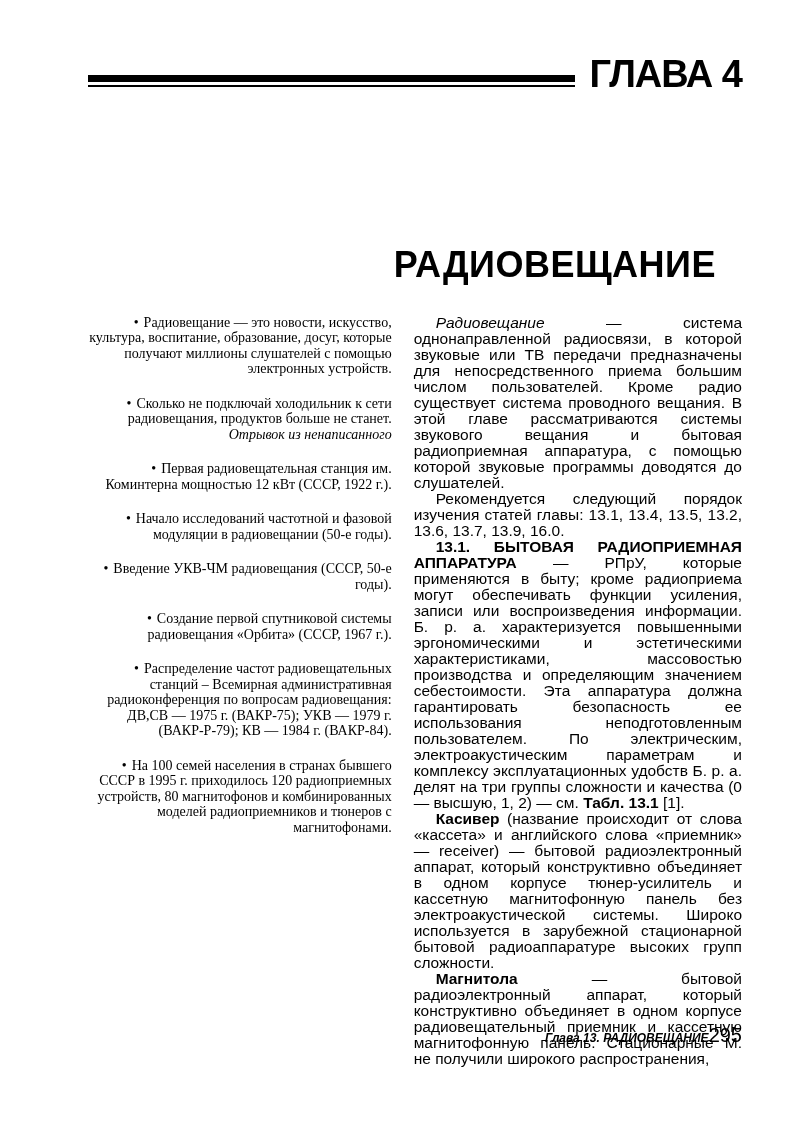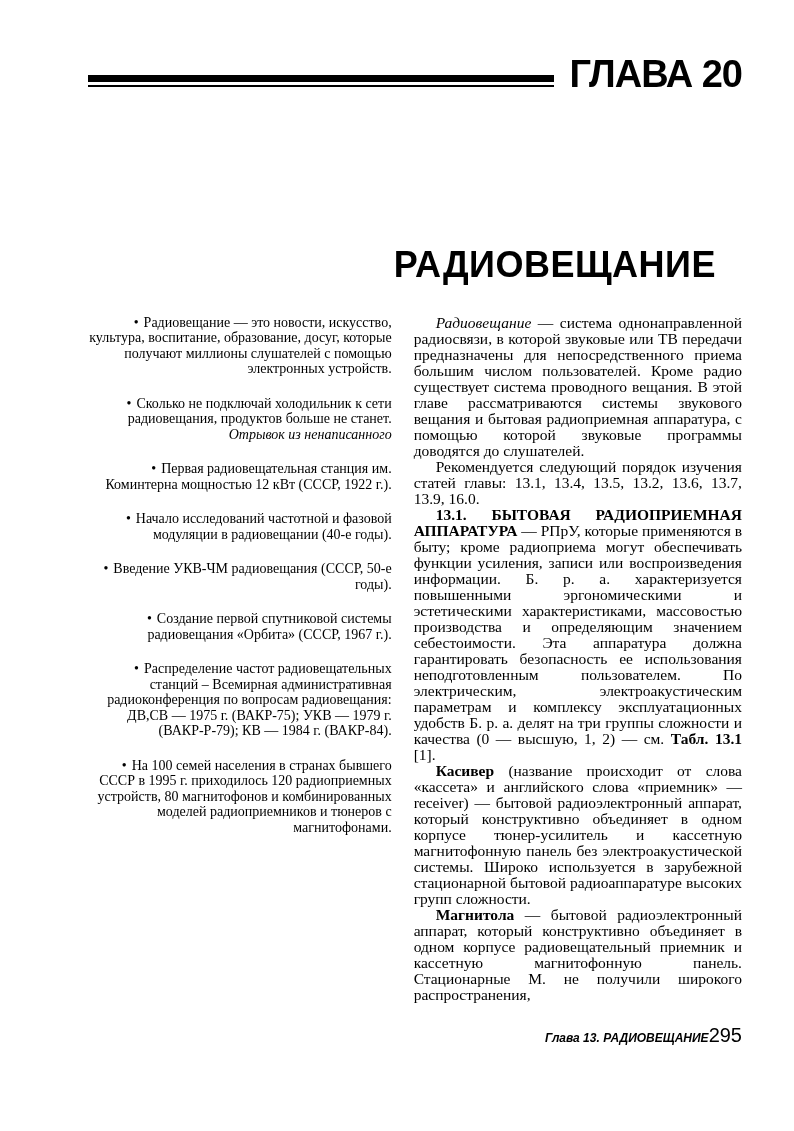--- a/index.html
+++ b/index.html
@@ -77,21 +77,21 @@
   }
   .bullet {
     padding-right: 5px;
   }
   .attribution {
     font-style: italic;
   }
   .col-right {
     width: 332px;
     margin-left: 22px;
-    font-family: Liberation Serif, serif;
+    font-family: Liberation Sans, sans-serif;
     font-size: 15.5px;
     line-height: 16px;
     text-align: justify;
   }
   .para {
     margin: 0;
     text-indent: 22px;
   }
   .lead-italic {
     font-style: italic;
@@ -121,34 +121,34 @@
 </head>
 <body>
 
 <div class="page">
 
   <header class="chapter-header">
     <div class="rules">
       <div class="rule-thick"></div>
       <div class="rule-thin"></div>
     </div>
-    <div class="chapter-label">ГЛАВА 20</div>
+    <div class="chapter-label">ГЛАВА 4</div>
   </header>
 
   <h1 class="page-title">РАДИОВЕЩАНИЕ</h1>
 
   <div class="columns">
 
     <ul class="col-left">
       <li class="fact"><span class="bullet">•</span><span>Радиовещание — это новости, искусство, культура, воспитание, образование, досуг, которые получают миллионы слушателей с помощью электронных устройств.</span></li>
       <li class="fact"><span class="bullet">•</span><span>Сколько не подключай холодильник к сети радиовещания, продуктов больше не станет.</span>
         <div class="attribution">Отрывок из ненаписанного</div>
       </li>
       <li class="fact"><span class="bullet">•</span><span>Первая радиовещательная станция им. Коминтерна мощностью 12 кВт (СССР, 1922 г.).</span></li>
-      <li class="fact"><span class="bullet">•</span><span>Начало исследований частотной и фазовой модуляции в радиовещании (40-е годы).</span></li>
+      <li class="fact"><span class="bullet">•</span><span>Начало исследований частотной и фазовой модуляции в радиовещании (50-е годы).</span></li>
       <li class="fact"><span class="bullet">•</span><span>Введение УКВ-ЧМ радиовещания (СССР, 50-е годы).</span></li>
       <li class="fact"><span class="bullet">•</span><span>Создание первой спутниковой системы радиовещания «Орбита» (СССР, 1967 г.).</span></li>
       <li class="fact"><span class="bullet">•</span><span>Распределение частот радиовещательных станций – Всемирная административная радиоконференция по вопросам радиовещания: ДВ,СВ — 1975 г. (ВАКР-75); УКВ — 1979 г. (ВАКР-Р-79); КВ — 1984 г. (ВАКР-84).</span></li>
       <li class="fact"><span class="bullet">•</span><span>На 100 семей населения в странах бывшего СССР в 1995 г. приходилось 120 радиоприемных устройств, 80 магнитофонов и комбинированных моделей радиоприемников и тюнеров с магнитофонами.</span></li>
     </ul>
 
     <div class="col-right">
       <p class="para"><span class="lead-italic">Радиовещание</span><span> — система однонаправленной радиосвязи, в которой звуковые или ТВ передачи предназначены для непосредственного приема большим числом пользователей. Кроме радио существует система проводного вещания. В этой главе рассматриваются системы звукового вещания и бытовая радиоприемная аппаратура, с помощью которой звуковые программы доводятся до слушателей.</span></p>
       <p class="para"><span>Рекомендуется следующий порядок изучения статей главы: 13.1, 13.4, 13.5, 13.2, 13.6, 13.7, 13.9, 16.0.</span></p>
       <p class="para"><span class="lead-bold">13.1. БЫТОВАЯ РАДИОПРИЕМНАЯ АППАРАТУРА</span><span> — РПрУ, которые применяются в быту; кроме радиоприема могут обеспечивать функции усиления, записи или воспроизведения информации. Б. р. а. характеризуется повышенными эргономическими и эстетическими характеристиками, массовостью производства и определяющим значением себестоимости. Эта аппаратура должна гарантировать безопасность ее использования неподготовленным пользователем. По электрическим, электроакустическим параметрам и комплексу эксплуатационных удобств Б. р. а. делят на три группы сложности и качества (0 — высшую, 1, 2) — см. </span><span class="lead-bold">Табл. 13.1</span><span> [1].</span></p>

